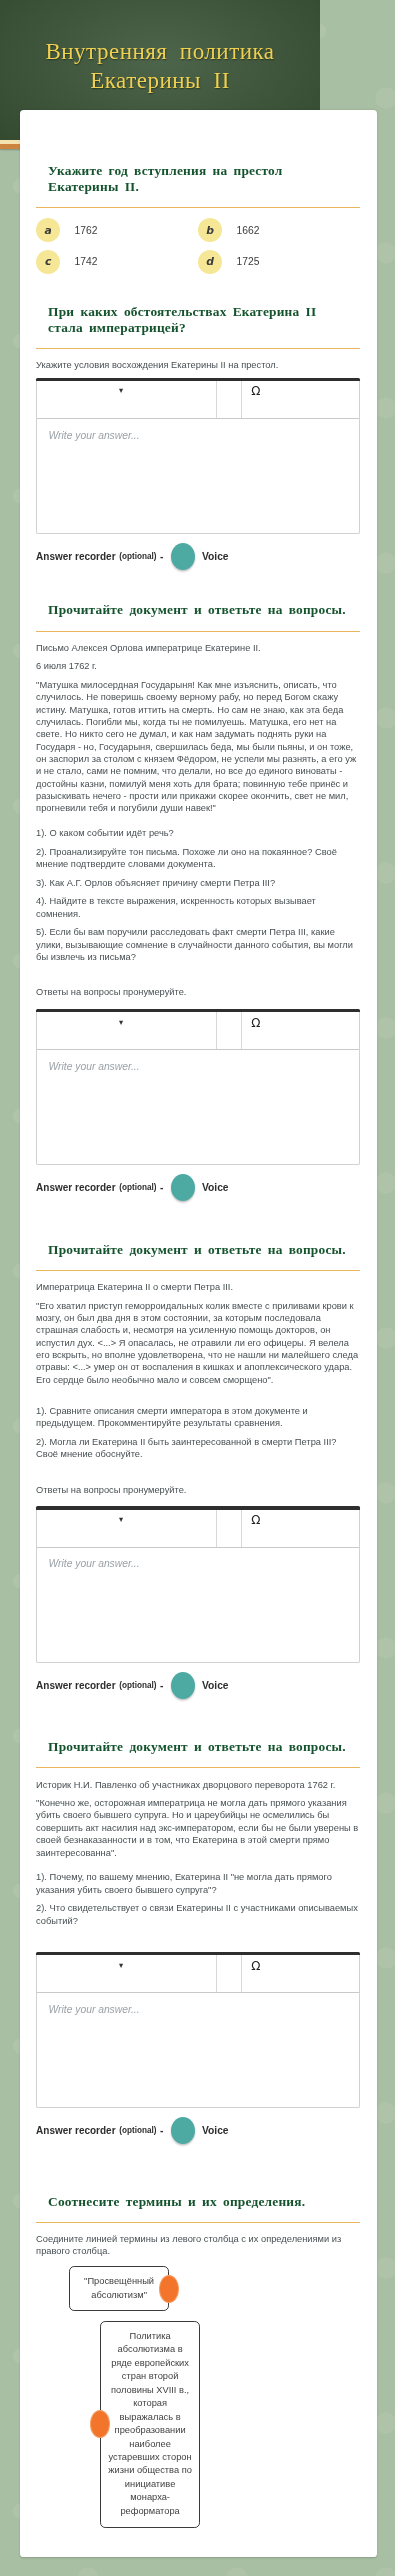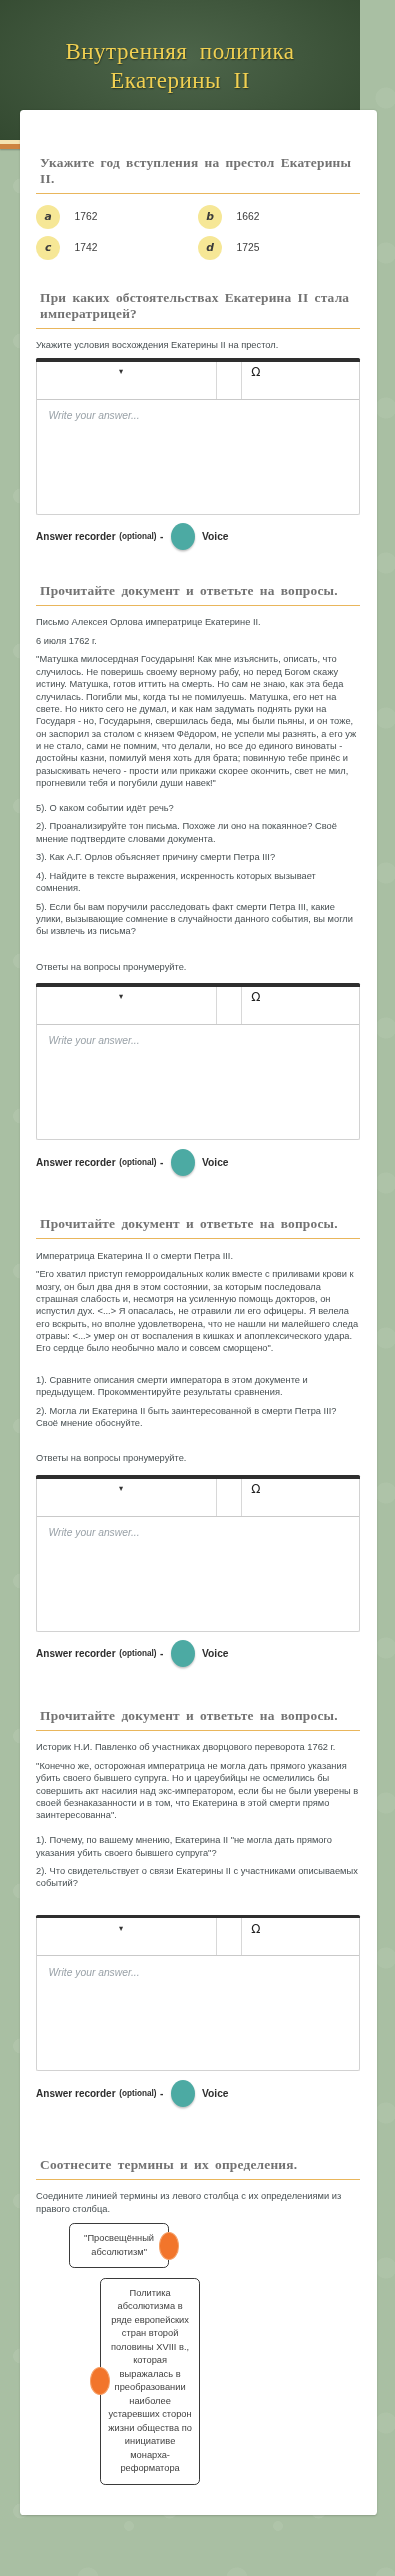--- a/index.html
+++ b/index.html
@@ -10,21 +10,21 @@
     background-color: #a9bfa3;
     background-image:
       radial-gradient(circle at 20.6px 31px, rgba(255,255,255,0.08) 0 7.2px, rgba(255,255,255,0) 7.7px),
       radial-gradient(circle at 88px 98px, rgba(255,255,255,0.06) 0 10.3px, rgba(255,255,255,0) 10.8px),
       radial-gradient(circle at 129px 46px, rgba(255,255,255,0.07) 0 4.6px, rgba(255,255,255,0) 5.2px),
       radial-gradient(circle at 57px 129px, rgba(120,150,115,0.25) 0 3.1px, rgba(120,150,115,0) 3.6px);
     background-size: 149px 155px;
   }
   
   .board {
-    position: relative; width: 360px; height: 149px;
+    position: relative; width: 320px; height: 149px;
     background: radial-gradient(ellipse at 50% 40%, #4d654a 0%, #40573d 48%, #32482f 100%);
   }
   .board h1 {
     margin: 0; padding-top: 37px; text-align: center;
     font-family: "Liberation Serif", serif; font-weight: 500;
     font-size: 23px; line-height: 1.28; color: #f0d052;
     letter-spacing: 0.5px; word-spacing: 6.2px;
     text-shadow: 0.5px 1px 1.5px rgba(0,0,0,0.45);
   }
   .tray {
@@ -36,22 +36,22 @@
   .card {
     position: relative; z-index: 2;
     width: 357px; margin: -39px 19.6px 0 19.6px;
     background: #ffffff; border-radius: 3.6px;
     box-shadow: 0 0.5px 2.1px rgba(0,0,0,0.18);
     padding: 41px 16.5px 20.6px 16.5px;
   }
   section { margin: 0; }
   .section-title {
     font-family: "Liberation Serif", serif;
-    color: #737373; font-size: 13.4px; font-weight: 600;
-    line-height: 1.2; letter-spacing: 0.2px; word-spacing: 2.6px; margin: 4px;
+    color: #14532d; font-size: 13.4px; font-weight: 600;
+    line-height: 1.2; letter-spacing: 0.2px; word-spacing: 2.6px; margin: 12px;
   }
   .title-rule { border: none; border-top: 0.5px solid #e9b65c; margin: 6.2px 0 10.3px 0; }
   .body { font-size: 9.3px; line-height: 1.33; color: #474f52; margin: 0 0 6.2px 0; }
   .quote { margin-bottom: 0; }
   .qlist p { margin: 0 0 6.2px 0; }
   .note { margin: 23px 0 0 0; }
   
   .options { margin-top: 1px; display: grid; grid-template-columns: 1fr 1fr; row-gap: 7.2px; }
   .option { display: flex; align-items: center; cursor: pointer; }
   .opt-circle {
@@ -176,21 +176,21 @@
     </div>
   </section>
 
   <section class="sec-doc1">
     <h2 class="section-title">Прочитайте документ и ответьте на вопросы.</h2>
     <hr class="title-rule">
     <p class="body">Письмо Алексея Орлова императрице Екатерине II.</p>
     <p class="body">6 июля 1762 г.</p>
     <p class="body quote">"Матушка милосердная Государыня! Как мне изъяснить, описать, что случилось. Не поверишь своему верному рабу, но перед Богом скажу истину. Матушка, готов иттить на смерть. Но сам не знаю, как эта беда случилась. Погибли мы, когда ты не помилуешь. Матушка, его нет на свете. Но никто сего не думал, и как нам задумать поднять руки на Государя - но, Государыня, свершилась беда, мы были пьяны, и он тоже, он заспорил за столом с князем Фёдором, не успели мы разнять, а его уж и не стало, сами не помним, что делали, но все до единого виноваты - достойны казни, помилуй меня хоть для брата; повинную тебе принёс и разыскивать нечего - прости или  прикажи скорее окончить, свет не мил, прогневили тебя и погубили души навек!"</p>
     <div class="qlist" style="margin-top:12.4px;">
-      <p class="body">5). О каком событии идёт речь?</p>
+      <p class="body">1). О каком событии идёт речь?</p>
       <p class="body">2). Проанализируйте тон письма. Похоже ли оно на покаянное? Своё мнение подтвердите словами документа.</p>
       <p class="body">3). Как А.Г. Орлов объясняет причину смерти Петра III?</p>
       <p class="body">4). Найдите в тексте выражения, искренность которых вызывает сомнения.</p>
       <p class="body">5). Если бы вам поручили расследовать факт смерти Петра III, какие улики, вызывающие сомнение в случайности данного события, вы могли бы извлечь из письма?</p>
     </div>
     <p class="body note">Ответы на вопросы пронумеруйте.</p>
     <div class="editor" style="margin-top:10.3px;">
       <div class="editor-topbar"></div>
       <div class="editor-frame">
         <div class="editor-toolbar">

